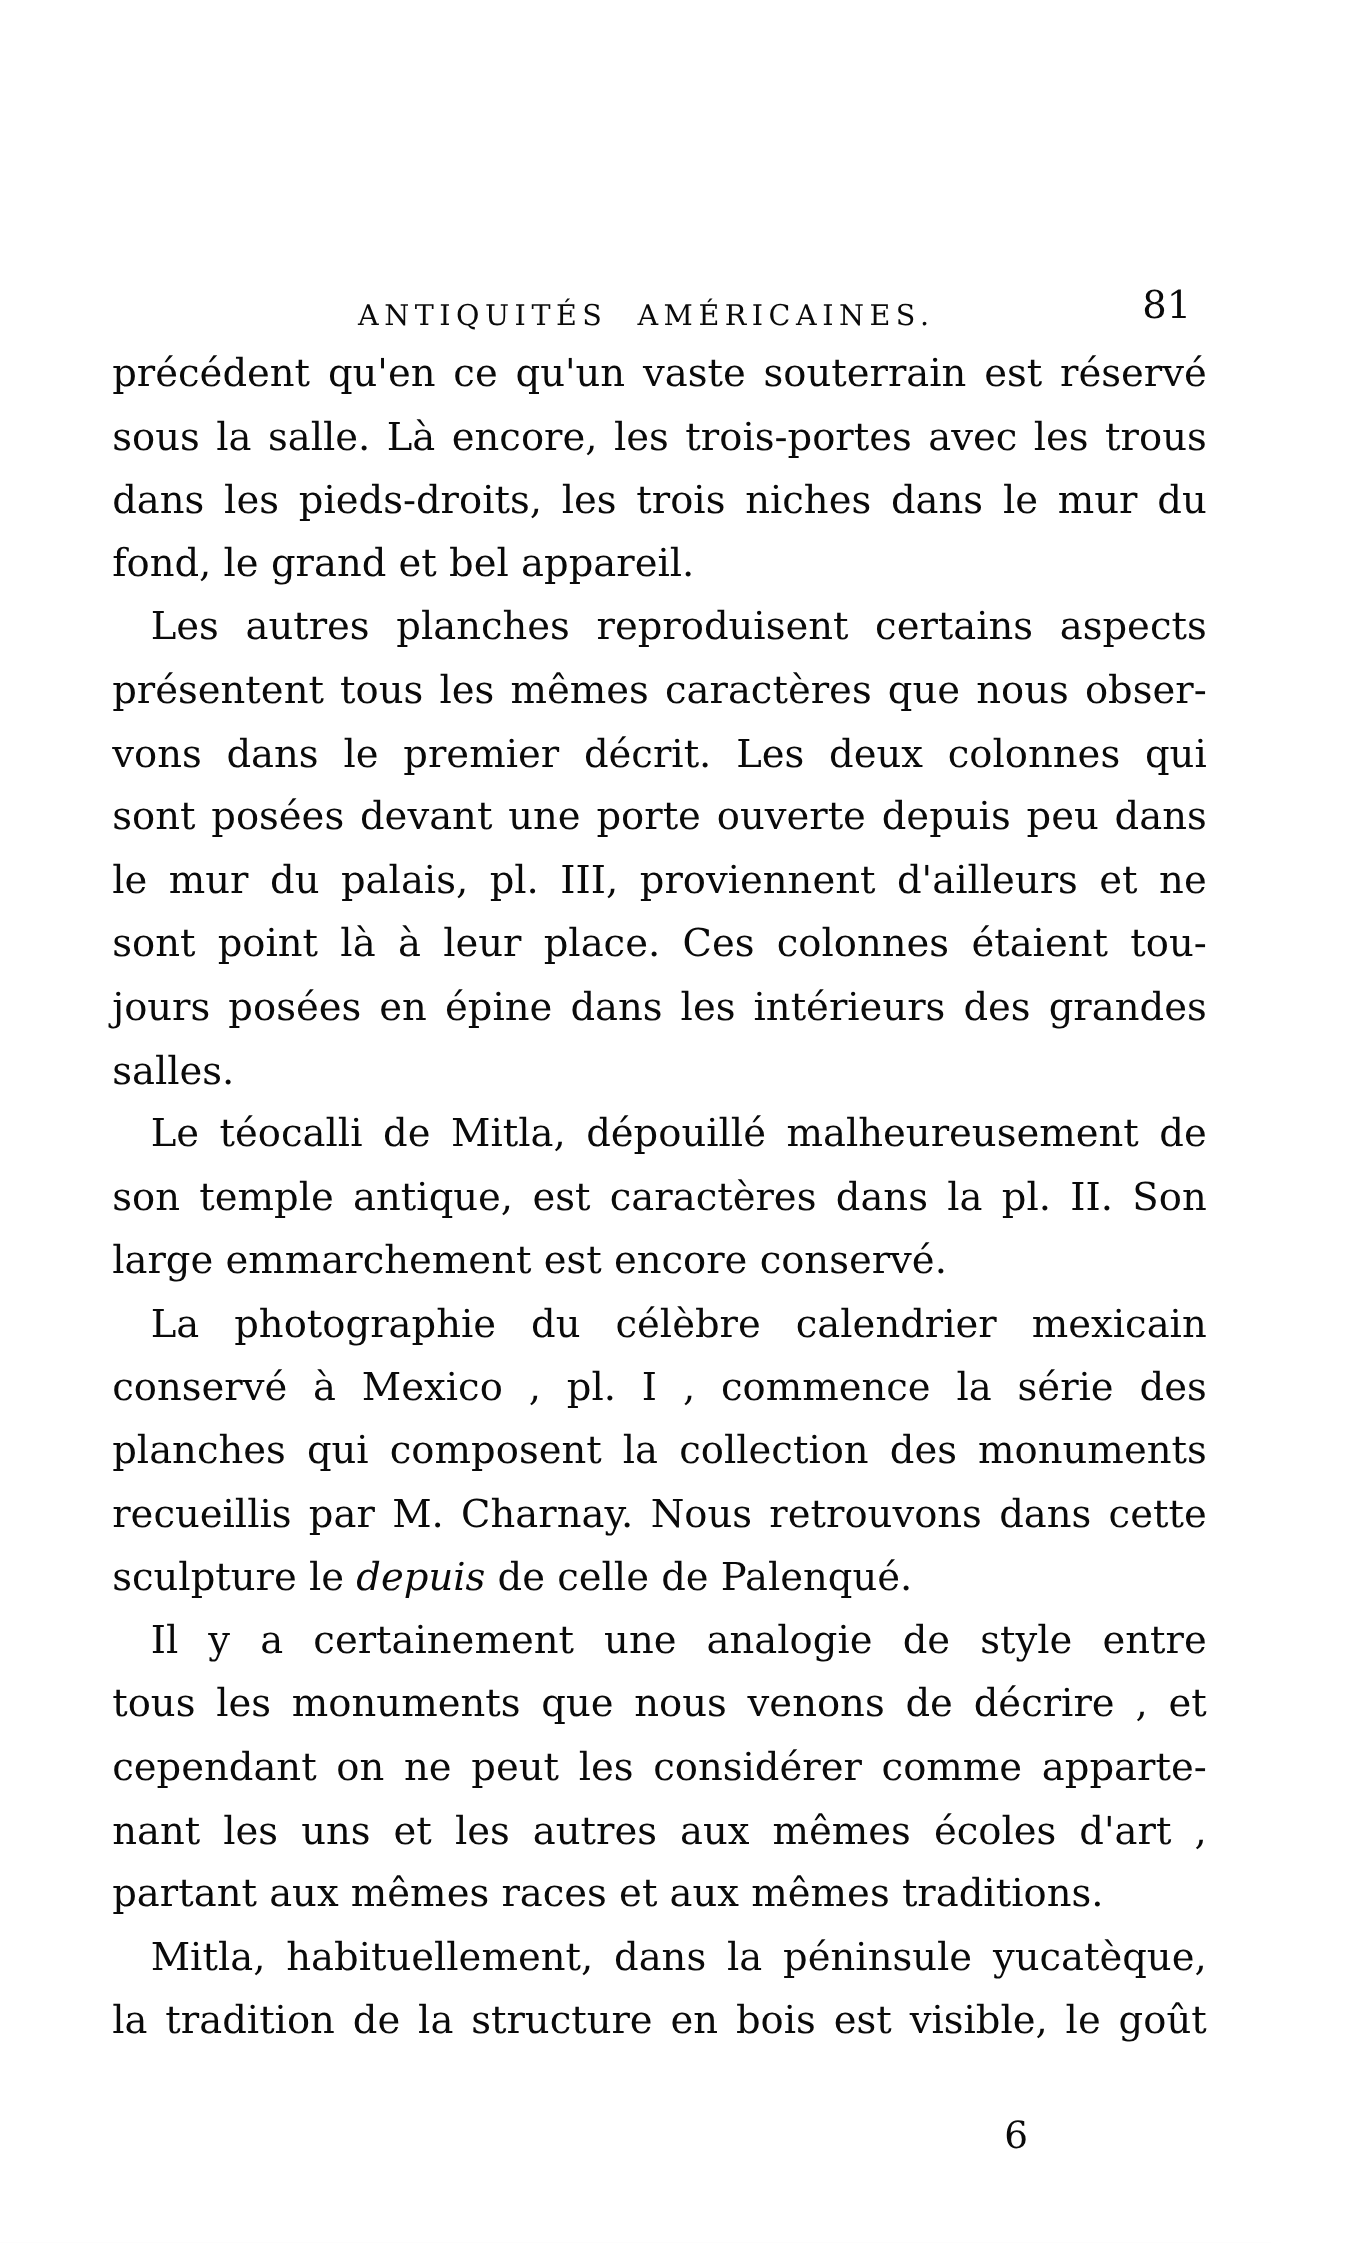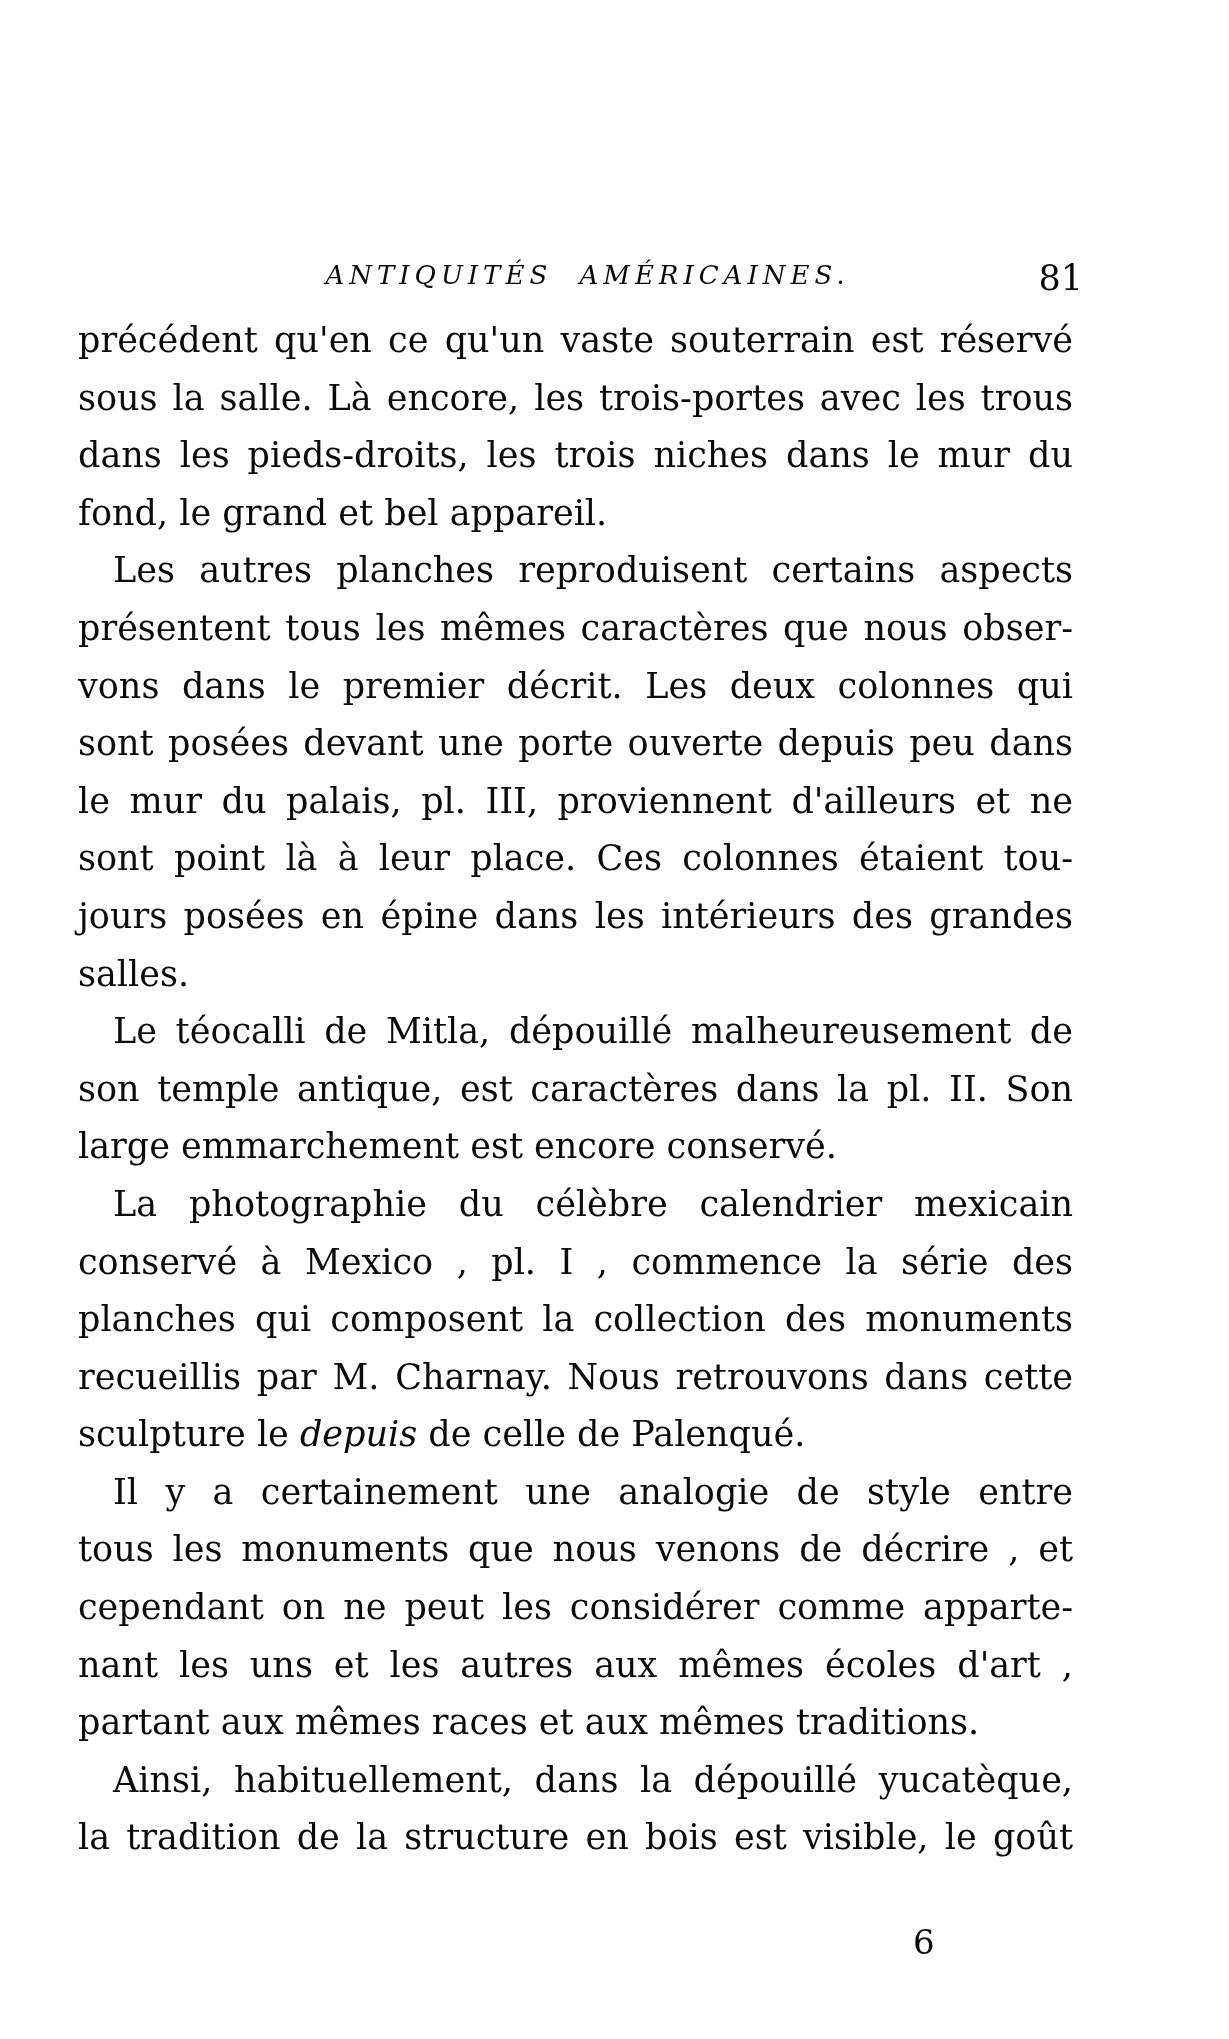--- a/index.html
+++ b/index.html
@@ -22,40 +22,39 @@
     position: absolute;
     top: 248px;
     left: 90px;
     width: 995px;
     height: 48px;
   }
   .head-title {
     position: absolute;
     left: 50%;
     transform: translateX(-50%);
-    top: 12px;
+    top: 24px;
     font-size: 26px;
     letter-spacing: 5px;
     word-spacing: 14px;
     white-space: nowrap;
     font-weight: 500;
-    font-style: italic;
   }
   .head-pagenum {
     position: absolute;
     right: 2px;
     top: 10px;
     font-size: 35px;
     margin-left: 41px;
   }
   
   .body-text {
     position: absolute;
     top: 312px;
-    left: 78px;
+    left: 102px;
     width: 995px;
     font-size: 35px;
   }
   .paragraph { margin: 0; padding: 0; }
   .line {
     display: block;
     height: 57.6px;
     line-height: 57.6px;
     text-align: justify;
     text-align-last: justify;
@@ -113,20 +112,20 @@
         <div class="line endline"><span>sculpture le </span><span class="italic">depuis</span><span> de celle de Palenqué.</span></div>
       </div>
       <div class="paragraph">
         <div class="line indent">Il y a certainement une analogie de style entre</div>
         <div class="line">tous les monuments que nous venons de décrire , et</div>
         <div class="line">cependant on ne peut les considérer comme apparte-</div>
         <div class="line">nant les uns et les autres aux mêmes écoles d'art ,</div>
         <div class="line endline">partant aux mêmes races et aux mêmes traditions.</div>
       </div>
       <div class="paragraph">
-        <div class="line indent">Ainsi, habituellement, dans la dépouillé yucatèque,</div>
+        <div class="line indent">Mitla, habituellement, dans la péninsule yucatèque,</div>
         <div class="line">la tradition de la structure en bois est visible, le goût</div>
       </div>
     </div>
 
   <span class="signature-mark">6</span>
 
 </div>
 
 </body></html>

